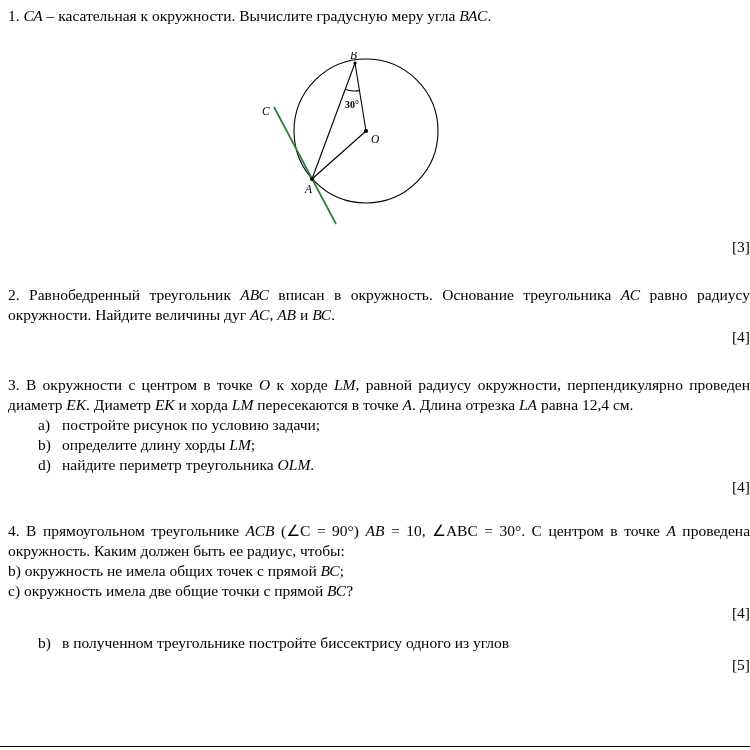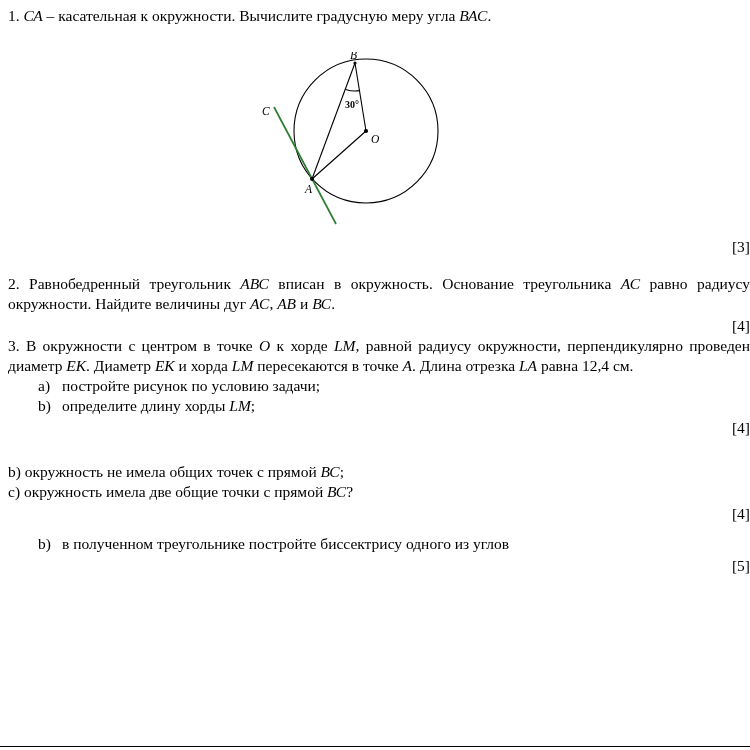--- a/index.html
+++ b/index.html
@@ -11,22 +11,22 @@
   .page{padding:6px 0 0 8px;}
   .para{text-align:justify;}
   .it{font-style:italic;}
   .points{text-align:right;margin-top:2px;}
   .figure{margin:26px 0 0 252px;width:200px;}
   .shape{stroke:#000;fill:none;stroke-width:1.1;}
   .lbl{font-family:"Liberation Serif",serif;font-style:italic;font-size:11.5px;fill:#000;}
   .ang{font-family:"Liberation Serif",serif;font-weight:bold;font-size:10px;fill:#000;}
   .sub{padding-left:30px;}
   .sub .marker{display:inline-block;width:24px;}
-  .p2{margin-top:17px;}
-  .p3{margin-top:0;}
+  .p2{margin-top:28px;}
+  .p3{margin-top:28px;}
   .p4{margin-top:24px;}
   .p5{margin-top:10px;}
   .pts3{margin-top:2px;}
   .bottom-rule{position:absolute;left:0;bottom:3px;width:750px;border-top:1.5px solid #000;}
 </style>
 </head>
 <body>
 
 <div class="page">
 
@@ -61,24 +61,28 @@
   </section>
 
   <section class="p3">
     <div class="para"><span>3. В окружности с центром в точке </span><span class="it">О</span><span> к хорде </span><span class="it">LM</span><span>, равной радиусу окружности, перпендикулярно проведен диаметр </span><span class="it">ЕК</span><span>. Диаметр </span><span class="it">ЕК</span><span> и хорда </span><span class="it">LM</span><span> пересекаются в точке </span><span class="it">А</span><span>. Длина отрезка </span><span class="it">LА</span><span> равна 12,4 см.</span></div>
     <div class="sub">
       <span class="marker">а)</span><span><span>постройте рисунок по условию задачи;</span></span>
     </div>
     <div class="sub">
       <span class="marker">b)</span><span><span>определите длину хорды </span><span class="it">LM</span><span>;</span></span>
     </div>
+    <div class="sub">
+      <span class="marker">d)</span><span><span>найдите периметр треугольника </span><span class="it">ОLM</span><span>.</span></span>
+    </div>
     <div class="points pts3">[4]</div>
   </section>
 
   <section class="p4">
+    <div class="para"><span>4. В прямоугольном треугольнике </span><span class="it">АСВ</span><span> (∠С = 90°) </span><span class="it">АВ</span><span> = 10, ∠АВС = 30°. С центром в точке </span><span class="it">А</span><span> проведена окружность. Каким должен быть ее радиус, чтобы:</span></div>
     <div><span>b) окружность не имела общих точек с прямой </span><span class="it">ВС</span><span>;</span></div>
     <div><span>c) окружность имела две общие точки с прямой </span><span class="it">ВС</span><span>?</span></div>
     <div class="points">[4]</div>
   </section>
 
   <section class="p5">
     <div class="sub">
       <span class="marker">b)</span><span><span>в полученном треугольнике постройте биссектрису одного из углов</span></span>
     </div>
     <div class="points">[5]</div>

